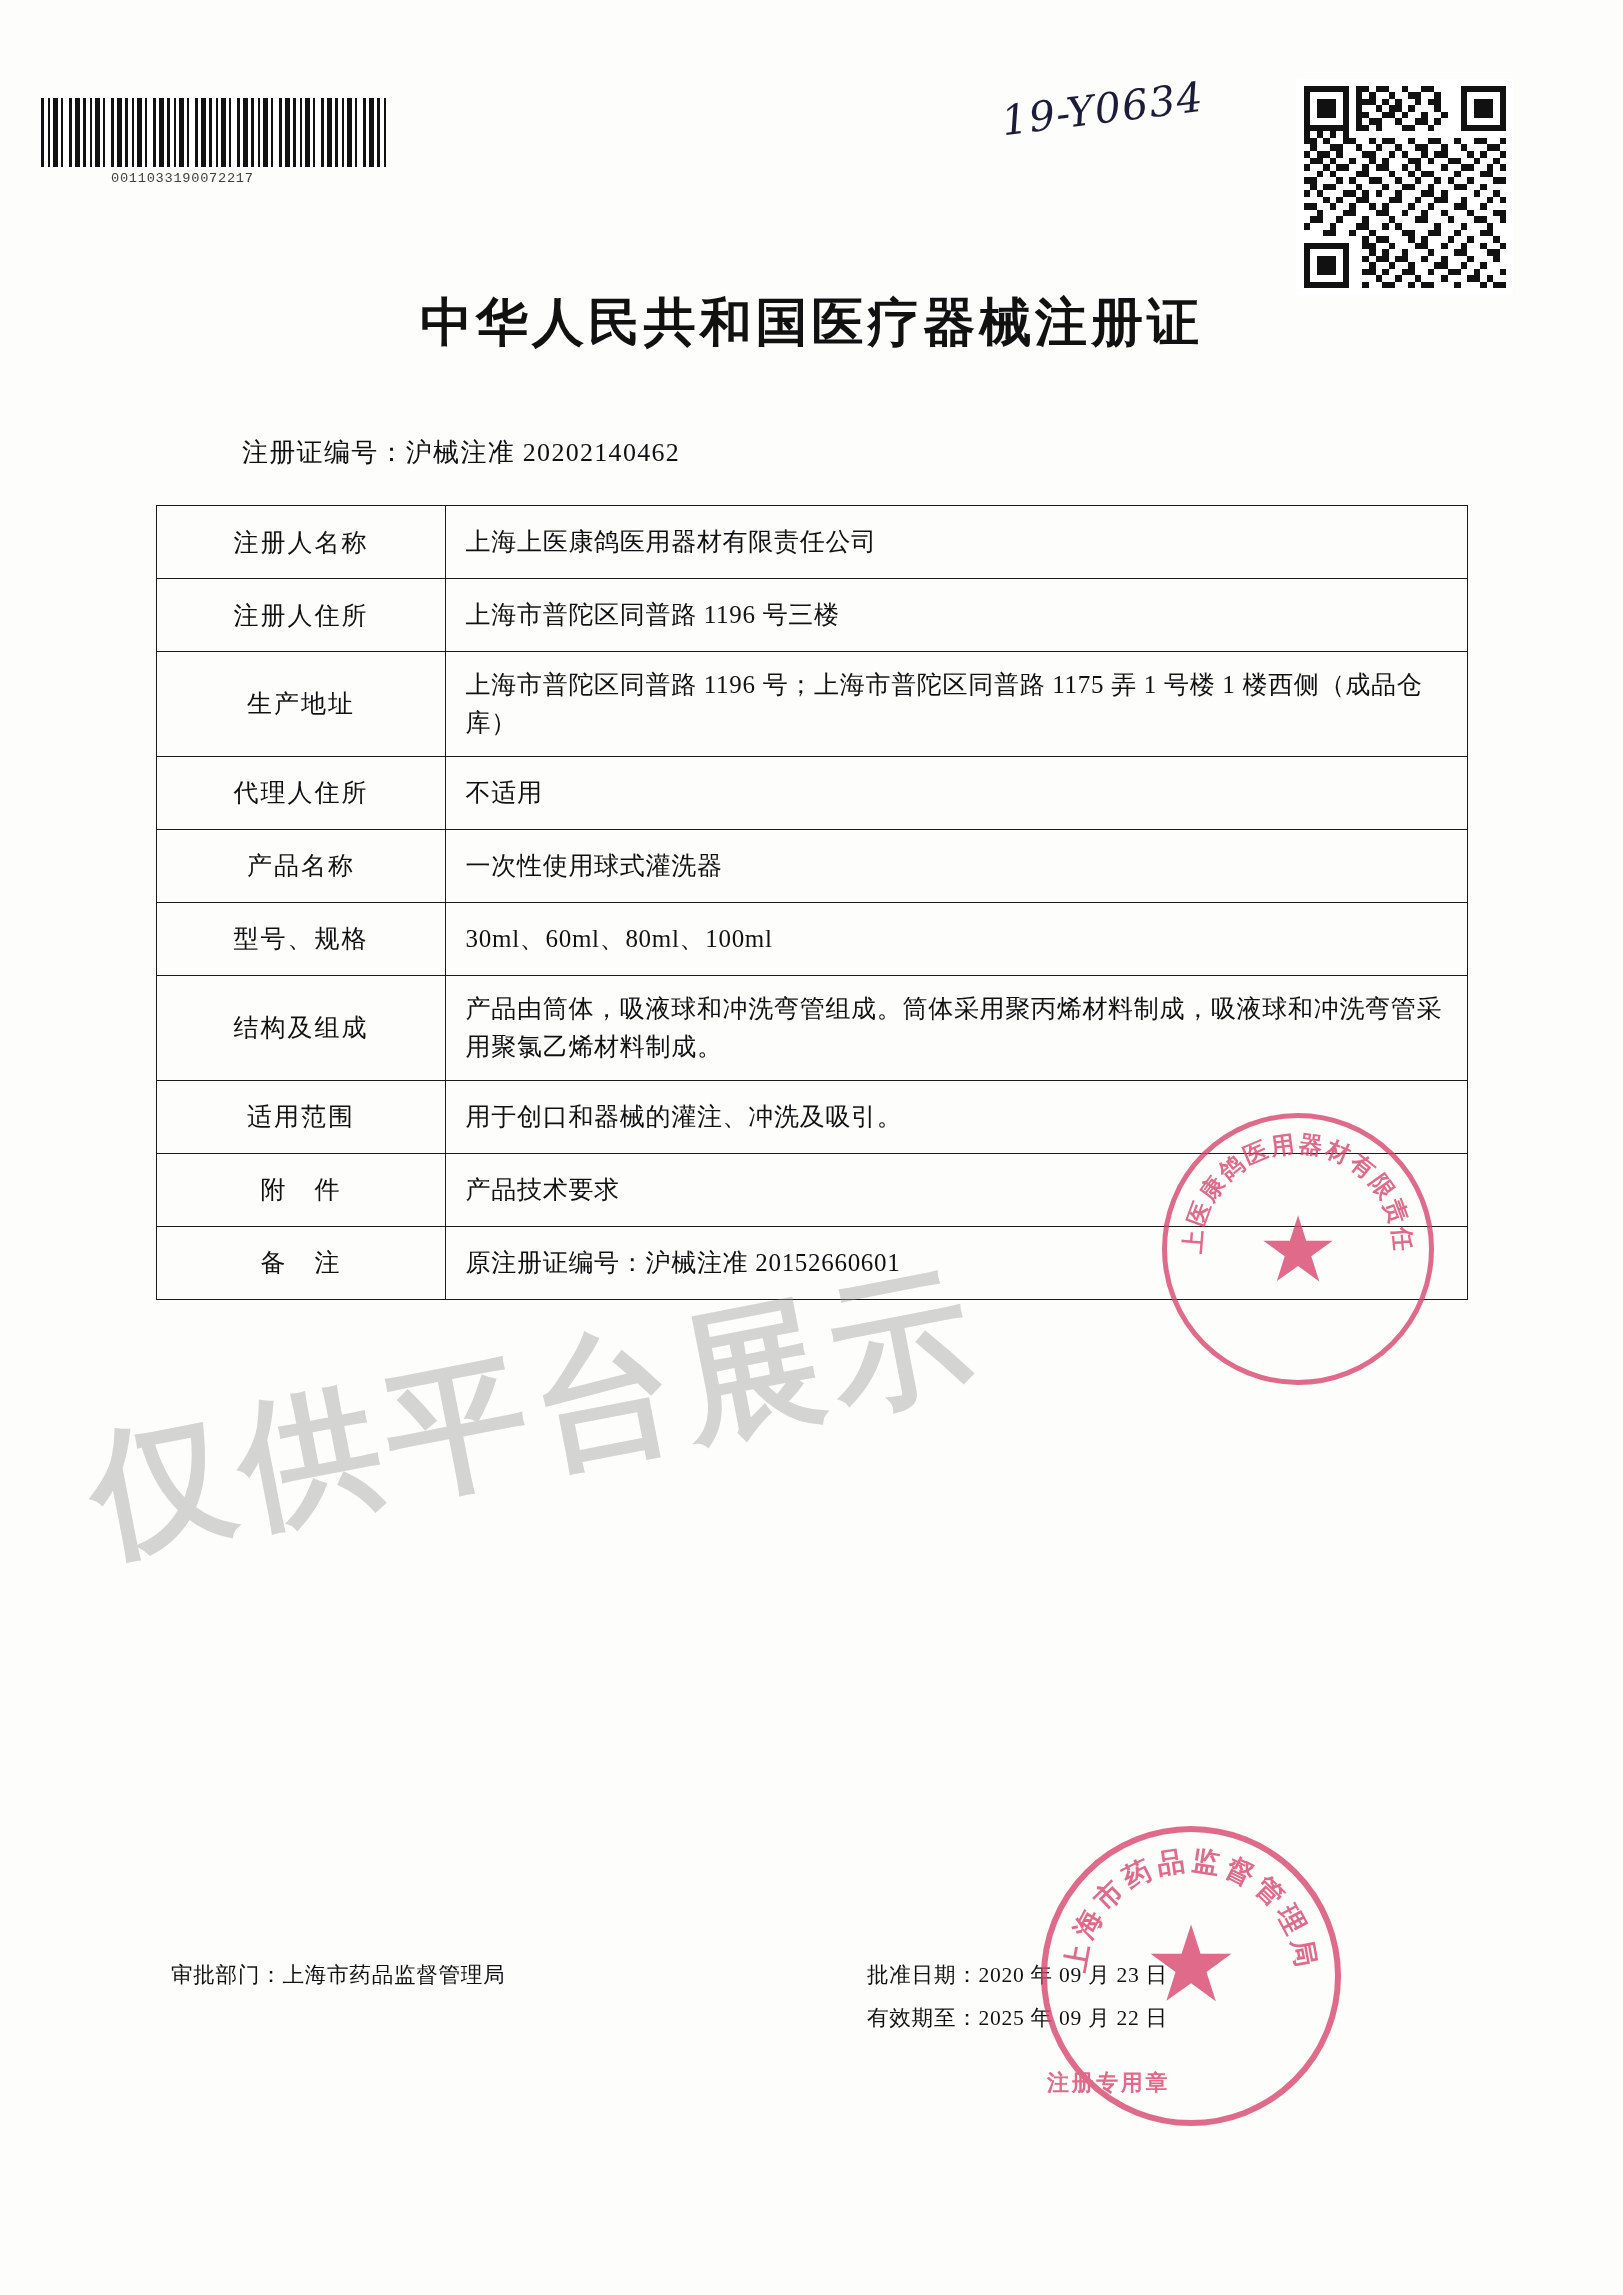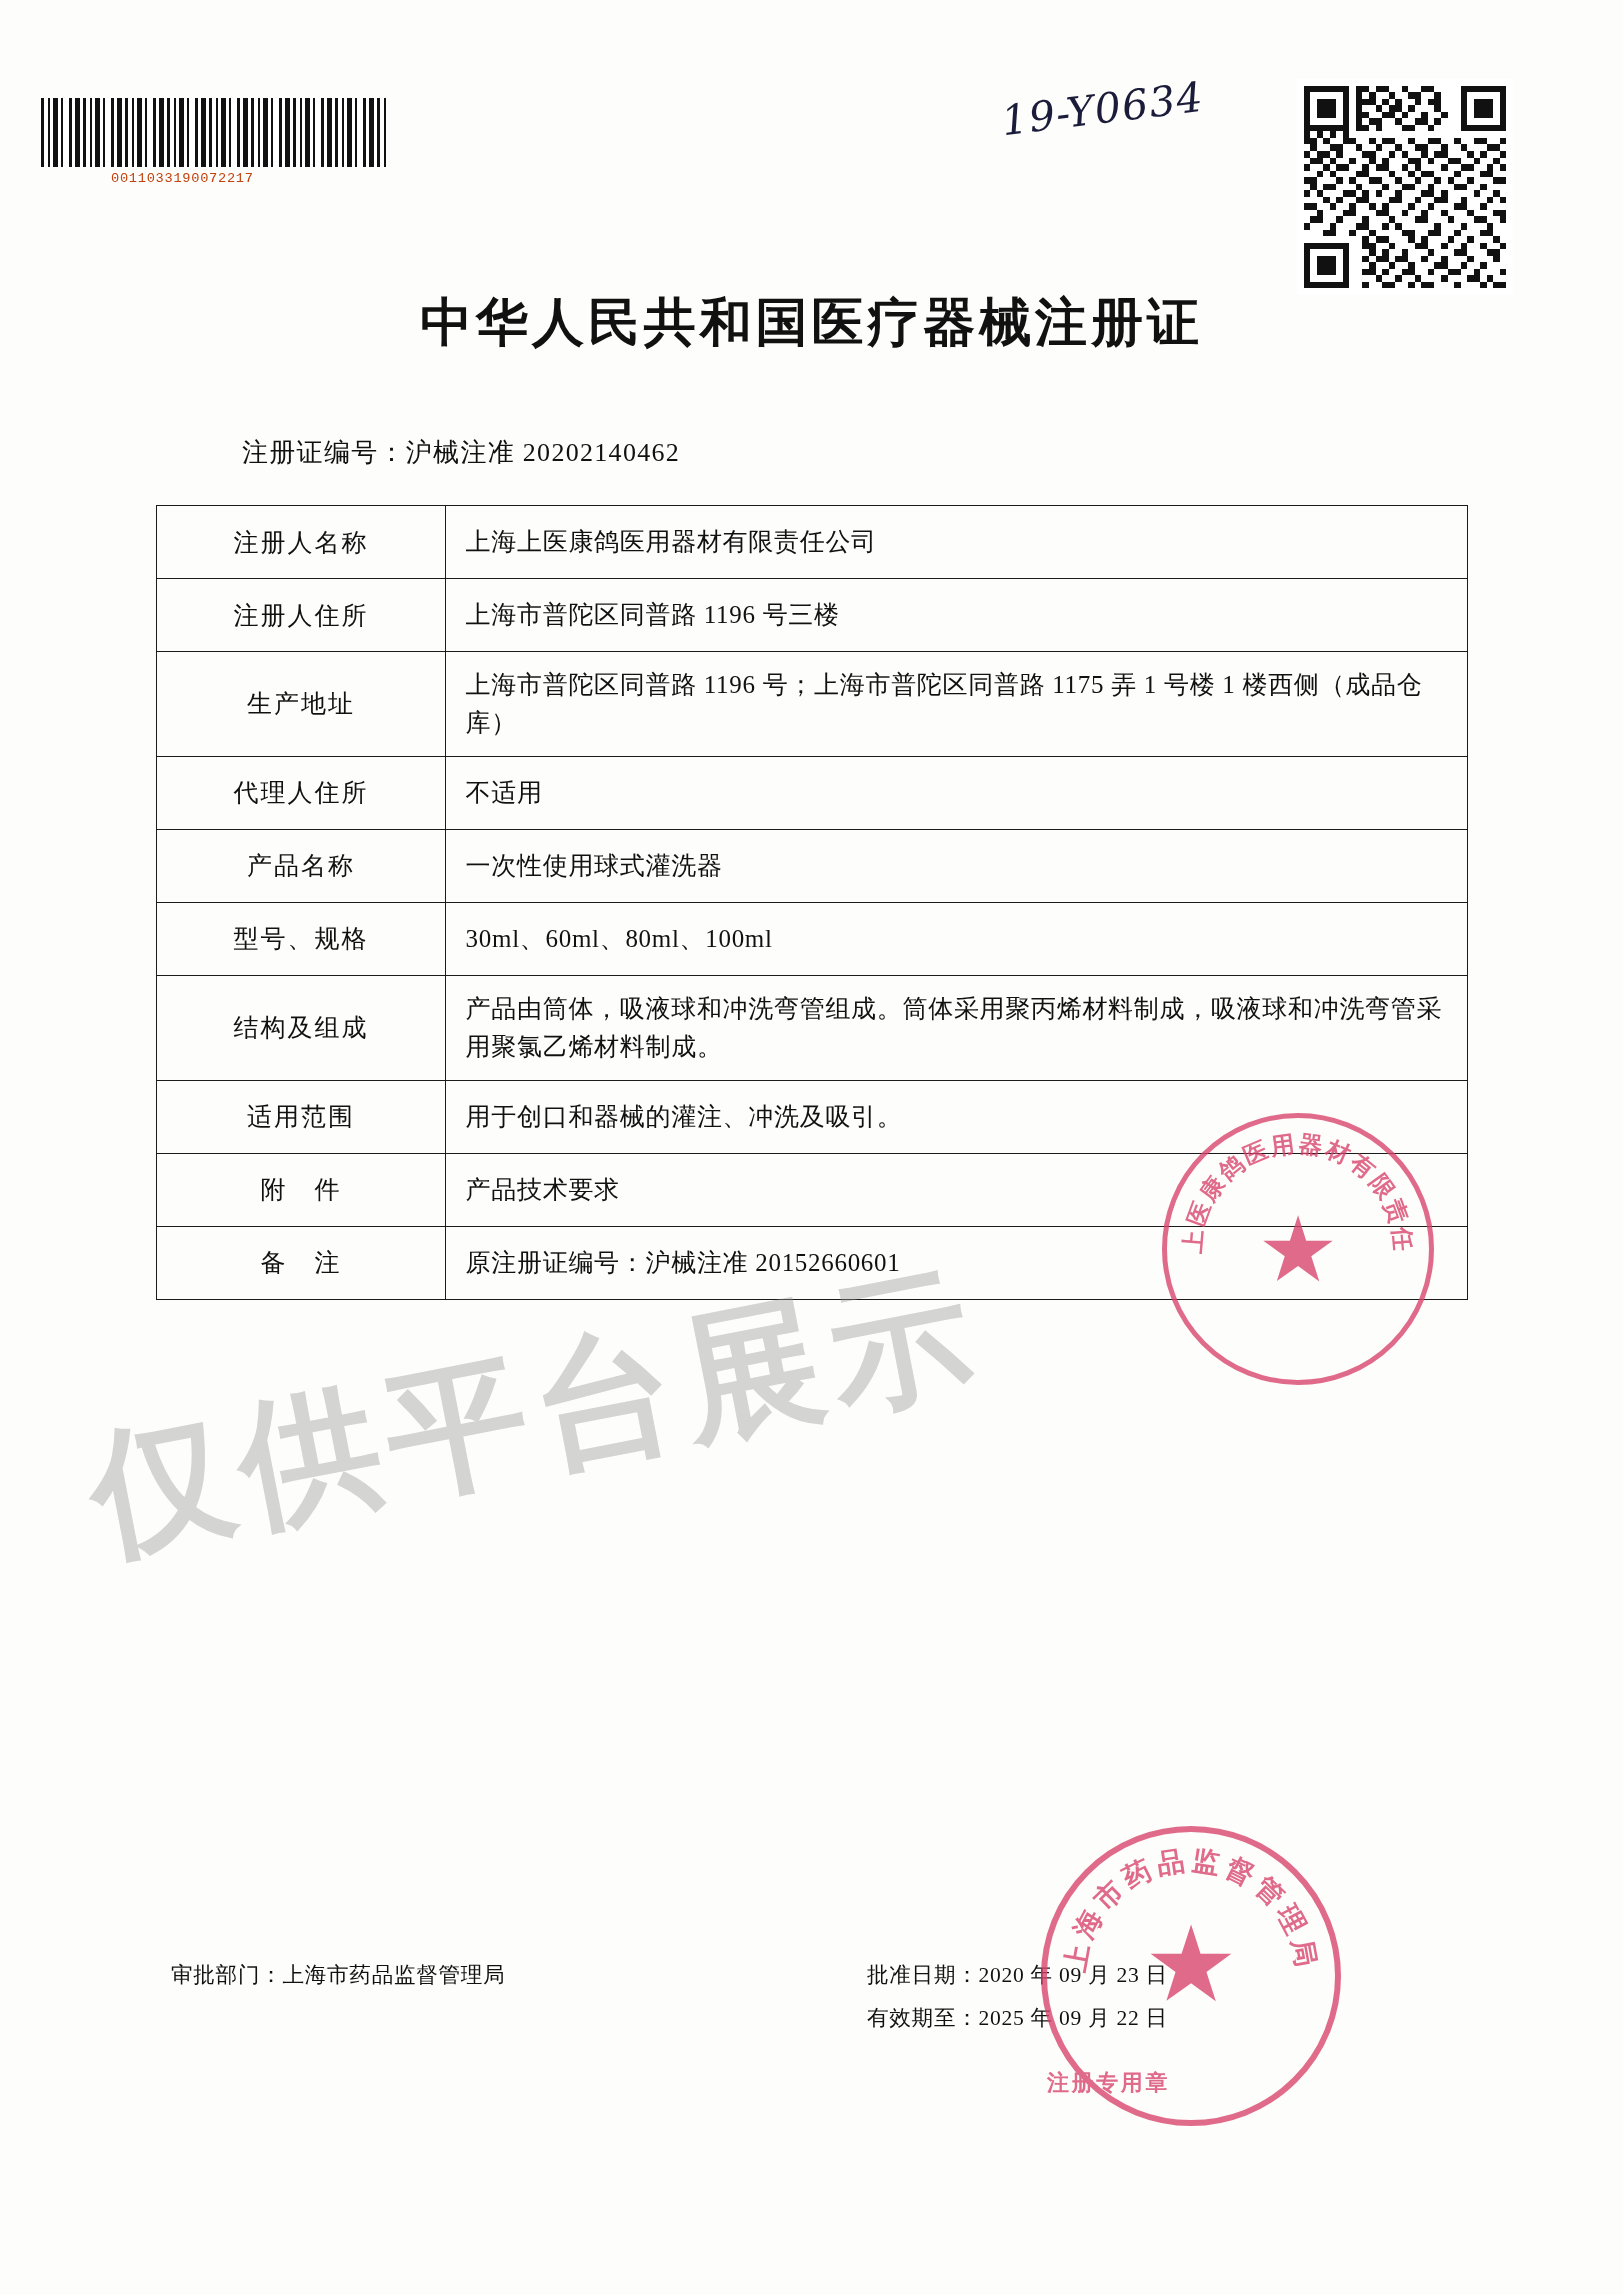--- a/index.html
+++ b/index.html
@@ -37,21 +37,21 @@
         #111 28px, #111 31px, #fff 31px, #fff 34px,
         #111 34px, #111 39px, #fff 39px, #fff 42px);
   }
   .barcode-num {
     position: absolute;
     left: 111px;
     top: 171px;
     font-family: "Liberation Mono", "DejaVu Sans Mono", monospace;
     font-size: 13.7px;
     letter-spacing: 0.7px;
-    color: #c2410c;
+    color: #404040;
   }
 
   .handwrite {
     position: absolute;
     left: 1001px;
     top: 85px;
     font-family: "DejaVu Serif", serif;
     font-style: italic;
     font-size: 41px;
     color: #1b1b3a;

